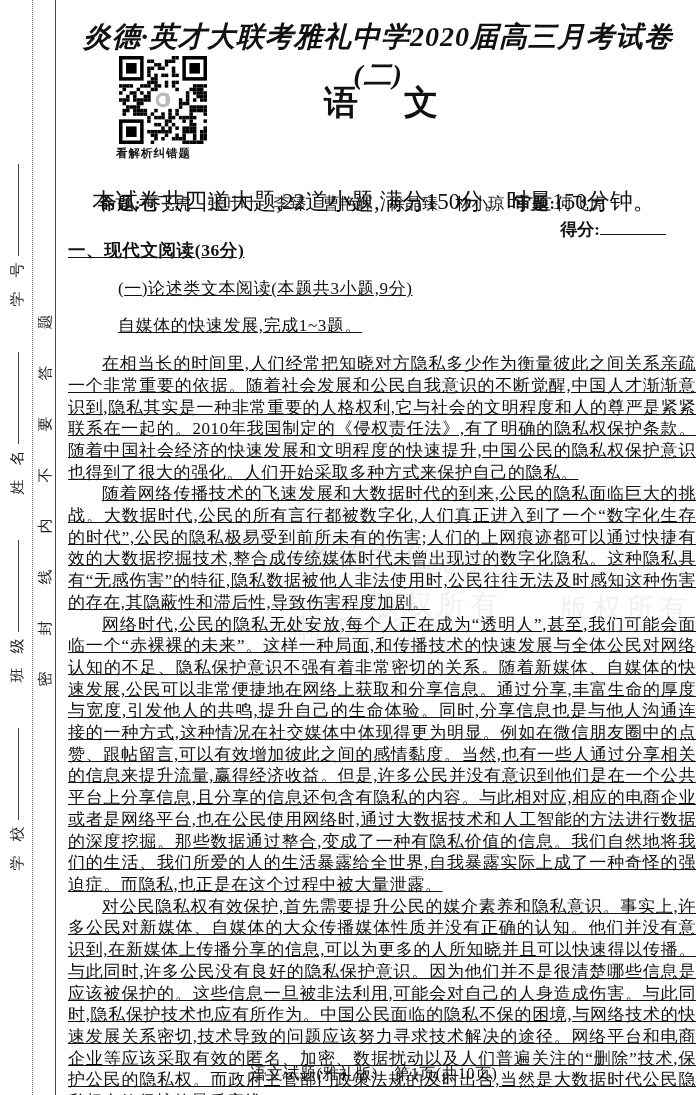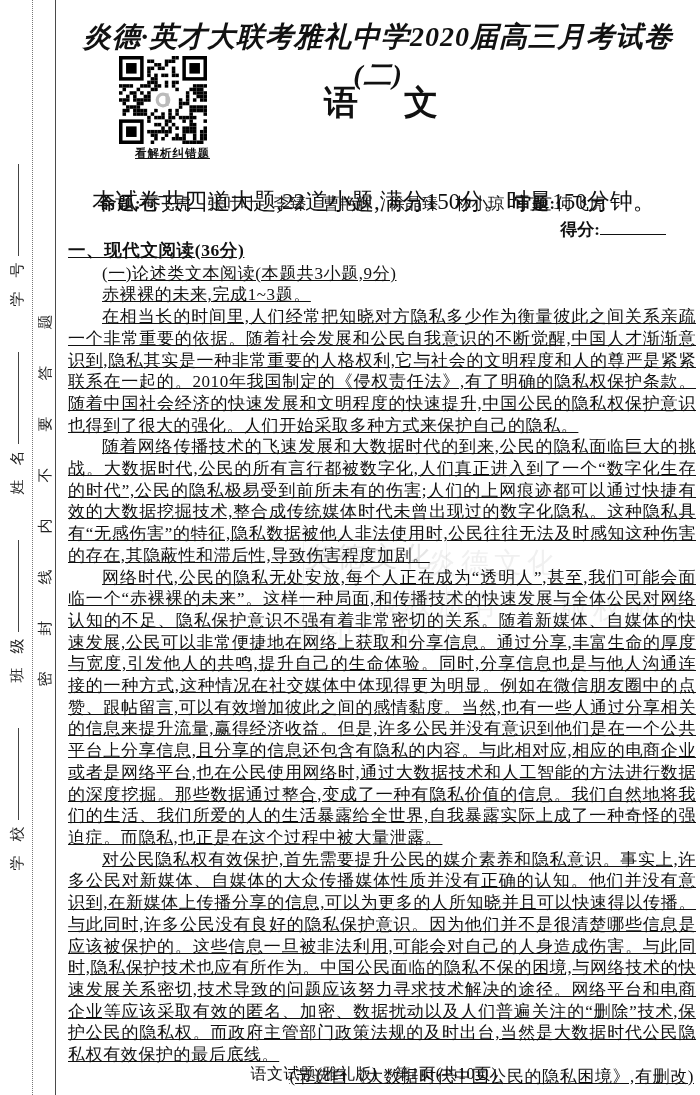--- a/index.html
+++ b/index.html
@@ -16,37 +16,37 @@
   .field-label{letter-spacing:14px;}
   .field-line{display:inline-block;width:92px;height:1px;border-bottom:1px solid #444;
               vertical-align:middle;margin-left:-8px;}
   .seal-strip{top:1095px;left:34px;width:1095px;height:22px;justify-content:center;
               font-size:15px;color:#222;letter-spacing:36px;padding-left:130px;box-sizing:border-box;}
 
   
   .content{position:absolute;left:60px;top:0;width:628px;height:1095px;}
   .series-title{margin:4px;position:absolute;top:14px;left:0;width:100%;text-align:center;
                 font-size:28px;font-weight:bold;letter-spacing:1px;font-style:italic;}
-  .qr-wrap{position:absolute;left:56px;top:56px;width:94px;text-align:right;text-decoration:underline;}
+  .qr-wrap{position:absolute;left:56px;top:56px;width:94px;text-align:left;}
   .qr-wrap svg{display:block;margin:0 auto;}
   .qr-caption{font-family:"Liberation Sans","DejaVu Sans",sans-serif;font-size:11.5px;
               font-weight:bold;margin-top:2px;letter-spacing:1px;}
   .subject-title{margin:10px;position:absolute;top:70px;left:0;width:100%;text-align:center;
                  font-size:34px;font-weight:bold;letter-spacing:6px;}
   .meta{position:absolute;top:151px;left:40px;font-size:16.5px;white-space:nowrap;margin-top:42px;}
   .meta b{letter-spacing:1px;}
   .meta .names{margin-right:10px;}
   .summary{position:absolute;top:186px;left:0;width:100%;text-align:center;font-size:23px;}
   .score{position:absolute;top:218px;right:22px;font-size:17px;font-weight:bold;}
   .score-blank{display:inline-block;width:66px;border-bottom:1.5px solid #111;height:15px;}
 
   .textbody{position:absolute;top:240px;left:8px;width:628px;font-size:17px;line-height:21.7px;
             letter-spacing:0.6px;text-align:justify;text-justify:inter-character;text-decoration:underline;}
   .sec-head{font-weight:bold;font-size:17.5px;margin:0 0 1px 0;}
-  .sub-head,.instruction{margin:0;text-indent:2em;}
+  .sub-head,.instruction{margin:16px;text-indent:2em;}
   .textbody p.para{margin:0;text-indent:2em;}
   .source-line{margin:0;text-align:right;padding-right:2px;}
 
   .footer{position:absolute;bottom:10px;left:0;width:100%;text-align:center;font-size:16px;
           letter-spacing:0.5px;}
 
   
   .wm{position:absolute;font-size:28px;letter-spacing:5px;color:rgba(70,70,70,0.14);
       pointer-events:none;white-space:nowrap;}
   .wm.light{color:rgba(70,70,70,0.08);}
@@ -306,21 +306,21 @@
 
     <div class="summary">本试卷共四道大题,22道小题,满分150分。时量150分钟。</div>
 
     <div class="score">
       <span>得分:</span><span class="score-blank"></span>
     </div>
 
     <div class="textbody">
       <p class="sec-head">一、现代文阅读(36分)</p>
       <p class="sub-head">(一)论述类文本阅读(本题共3小题,9分)</p>
-      <p class="instruction">赤裸裸的未来,完成1~3题。</p>
+      <p class="instruction">自媒体的快速发展,完成1~3题。</p>
       <p class="para">在相当长的时间里,人们经常把知晓对方隐私多少作为衡量彼此之间关系亲疏一个非常重要的依据。随着社会发展和公民自我意识的不断觉醒,中国人才渐渐意识到,隐私其实是一种非常重要的人格权利,它与社会的文明程度和人的尊严是紧紧联系在一起的。2010年我国制定的《侵权责任法》,有了明确的隐私权保护条款。随着中国社会经济的快速发展和文明程度的快速提升,中国公民的隐私权保护意识也得到了很大的强化。人们开始采取多种方式来保护自己的隐私。</p>
       <p class="para">随着网络传播技术的飞速发展和大数据时代的到来,公民的隐私面临巨大的挑战。大数据时代,公民的所有言行都被数字化,人们真正进入到了一个“数字化生存的时代”,公民的隐私极易受到前所未有的伤害;人们的上网痕迹都可以通过快捷有效的大数据挖掘技术,整合成传统媒体时代未曾出现过的数字化隐私。这种隐私具有“无感伤害”的特征,隐私数据被他人非法使用时,公民往往无法及时感知这种伤害的存在,其隐蔽性和滞后性,导致伤害程度加剧。</p>
       <p class="para">网络时代,公民的隐私无处安放,每个人正在成为“透明人”,甚至,我们可能会面临一个“赤裸裸的未来”。这样一种局面,和传播技术的快速发展与全体公民对网络认知的不足、隐私保护意识不强有着非常密切的关系。随着新媒体、自媒体的快速发展,公民可以非常便捷地在网络上获取和分享信息。通过分享,丰富生命的厚度与宽度,引发他人的共鸣,提升自己的生命体验。同时,分享信息也是与他人沟通连接的一种方式,这种情况在社交媒体中体现得更为明显。例如在微信朋友圈中的点赞、跟帖留言,可以有效增加彼此之间的感情黏度。当然,也有一些人通过分享相关的信息来提升流量,赢得经济收益。但是,许多公民并没有意识到他们是在一个公共平台上分享信息,且分享的信息还包含有隐私的内容。与此相对应,相应的电商企业或者是网络平台,也在公民使用网络时,通过大数据技术和人工智能的方法进行数据的深度挖掘。那些数据通过整合,变成了一种有隐私价值的信息。我们自然地将我们的生活、我们所爱的人的生活暴露给全世界,自我暴露实际上成了一种奇怪的强迫症。而隐私,也正是在这个过程中被大量泄露。</p>
       <p class="para">对公民隐私权有效保护,首先需要提升公民的媒介素养和隐私意识。事实上,许多公民对新媒体、自媒体的大众传播媒体性质并没有正确的认知。他们并没有意识到,在新媒体上传播分享的信息,可以为更多的人所知晓并且可以快速得以传播。与此同时,许多公民没有良好的隐私保护意识。因为他们并不是很清楚哪些信息是应该被保护的。这些信息一旦被非法利用,可能会对自己的人身造成伤害。与此同时,隐私保护技术也应有所作为。中国公民面临的隐私不保的困境,与网络技术的快速发展关系密切,技术导致的问题应该努力寻求技术解决的途径。网络平台和电商企业等应该采取有效的匿名、加密、数据扰动以及人们普遍关注的“删除”技术,保护公民的隐私权。而政府主管部门政策法规的及时出台,当然是大数据时代公民隐私权有效保护的最后底线。</p>
       <p class="source-line">(节选自《大数据时代中国公民的隐私困境》,有删改)</p>
     </div>
 
     <div class="footer">语文试题(雅礼版)　第1页(共10页)</div>
 
   </div>

